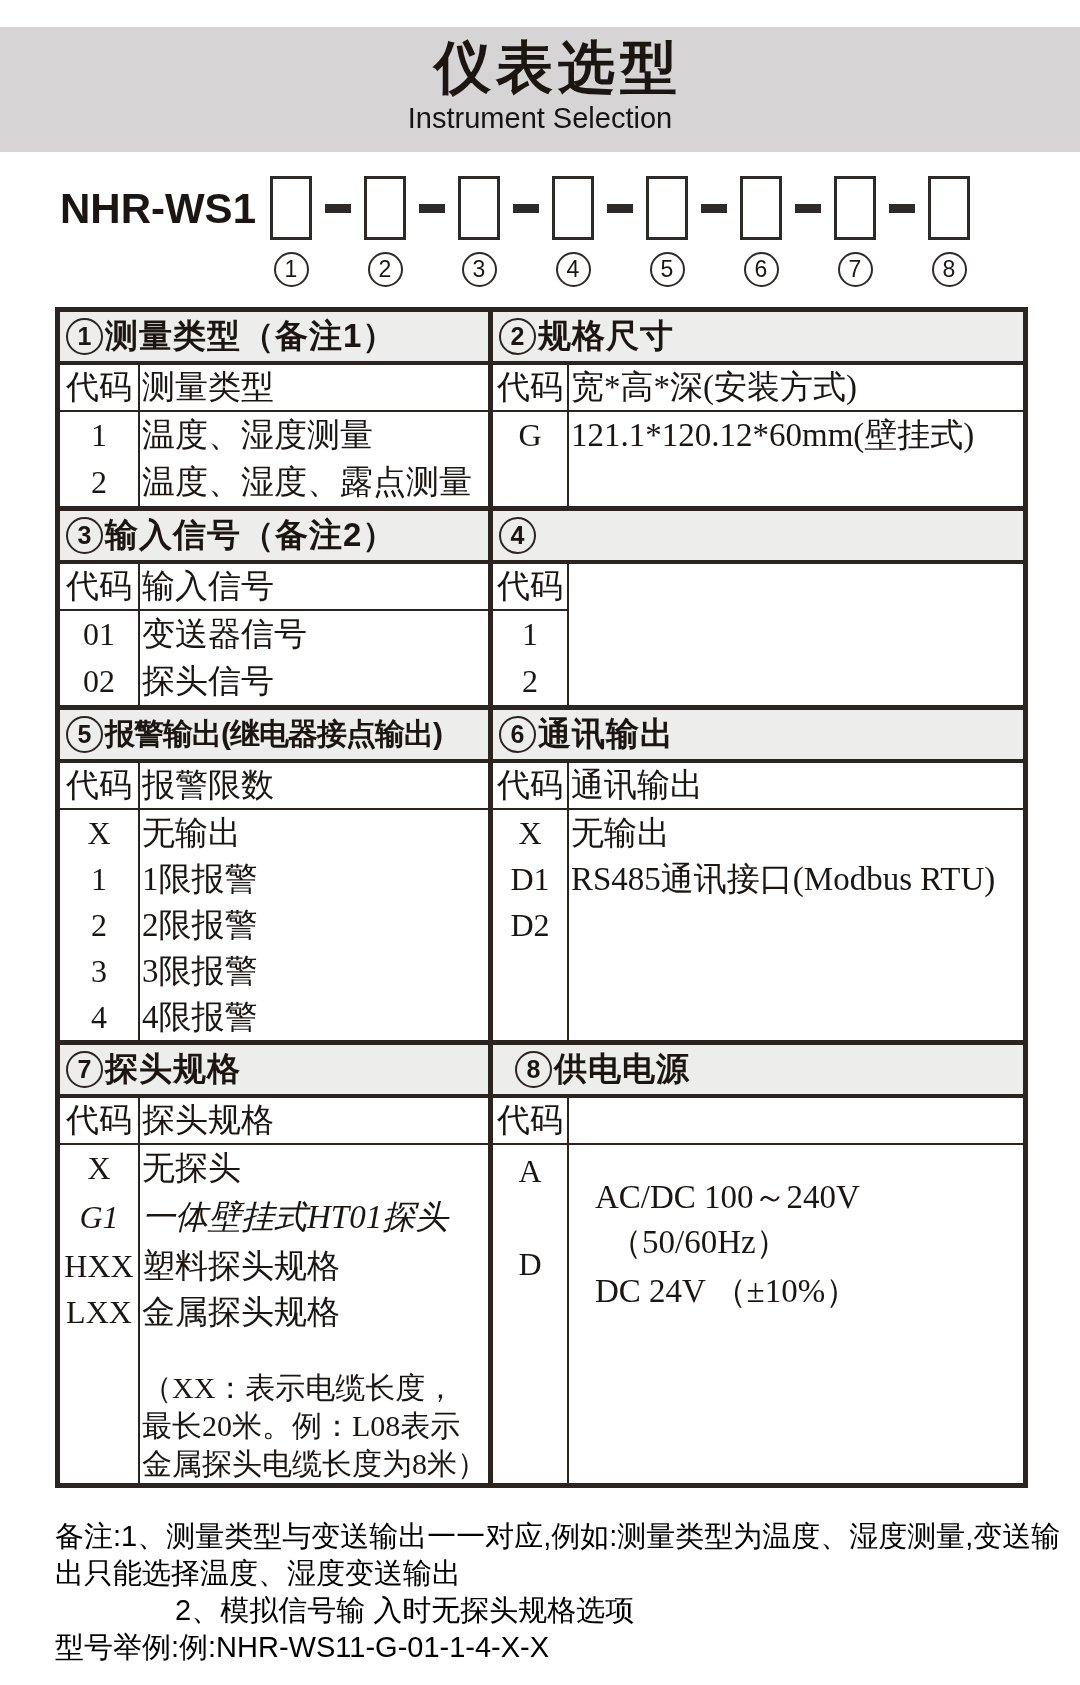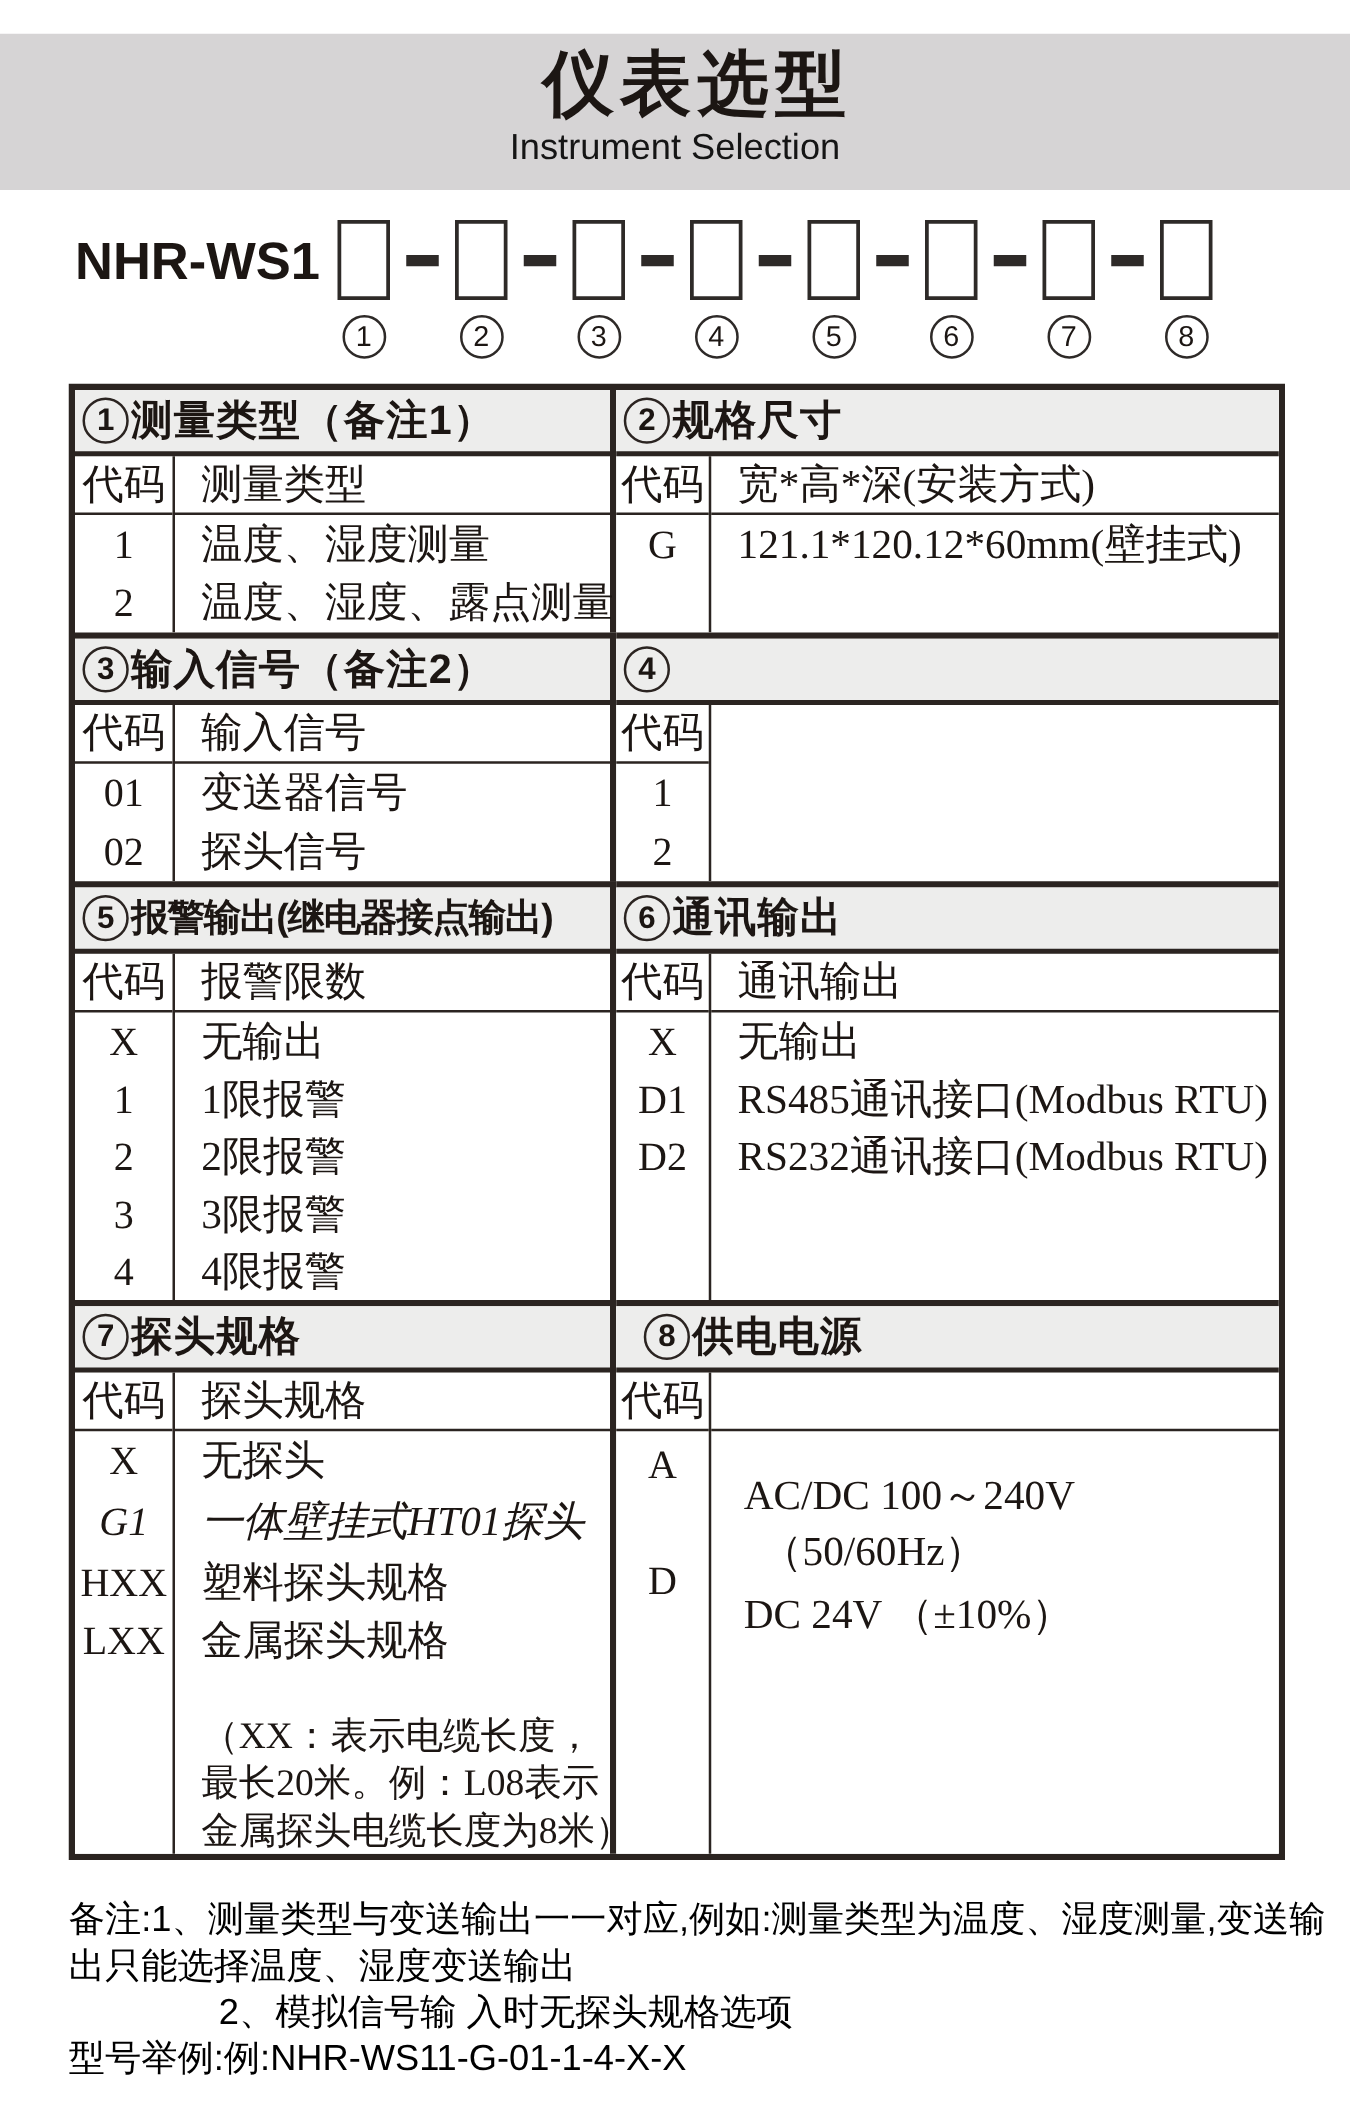--- a/index.html
+++ b/index.html
@@ -37,21 +37,21 @@
   .circ{flex:0 0 auto; width:37px; height:37px; border:2.5px solid var(--bd); border-radius:50%;
         display:flex; align-items:center; justify-content:center; font-size:25px; font-weight:bold;
         margin-right:2px; letter-spacing:0;}
   .grid{flex:1; display:flex; align-items:stretch;}
   .ccol{width:80px; border-right:2.5px solid var(--bd); display:flex; flex-direction:column;}
   .half.rhalf .ccol{width:76px;}
   .vcol{flex:1; display:flex; flex-direction:column; min-width:0;}
   .cell{display:flex; align-items:center; flex:0 0 auto;
         font-family:"Liberation Serif","DejaVu Serif",serif; white-space:nowrap;}
   .ccell{justify-content:center; font-size:32px;}
-  .vcell{padding-left:21px; font-size:33px;}
+  .vcell{padding-left:2px; font-size:33px;}
   .sub{height:47px; border-bottom:2.5px solid var(--bd); font-size:33px;}
   .h47{height:47px;} .h46{height:46px;} .h52{height:52px;font-style:italic;} .h96{height:96px;}
   .top{align-items:flex-start; padding-top:8px;}
   .sp34{height:34px; flex:0 0 auto;}
   .note-cell{height:38px; font-size:30px;}
   .fill{flex:1 1 auto;}
   .pad26{padding-left:26px;}
   .vstack{display:flex; flex-direction:column; justify-content:center; padding-left:26px;
           font-family:"Liberation Serif","DejaVu Serif",serif; font-size:33px; line-height:45px;
           flex:0 0 auto; white-space:nowrap;margin-top:27px;}
@@ -228,21 +228,20 @@
         <div class="cell ccell sub">代码</div>
         <div class="cell ccell h46">X</div>
         <div class="cell ccell h46">D1</div>
         <div class="cell ccell h46">D2</div>
         <div class="fill"></div>
       </div>
       <div class="vcol">
         <div class="cell vcell sub">通讯输出</div>
         <div class="cell vcell h46">无输出</div>
         <div class="cell vcell h46">RS485通讯接口(Modbus RTU)</div>
-        <div class="cell vcell h46">RS232通讯接口(Modbus RTU)</div>
         <div class="fill"></div>
       </div>
     </div>
   </div>
 
   <div class="half left topline">
     <div class="sec-h">
       <span class="circ">7</span>
       <span>探头规格</span>
     </div>

